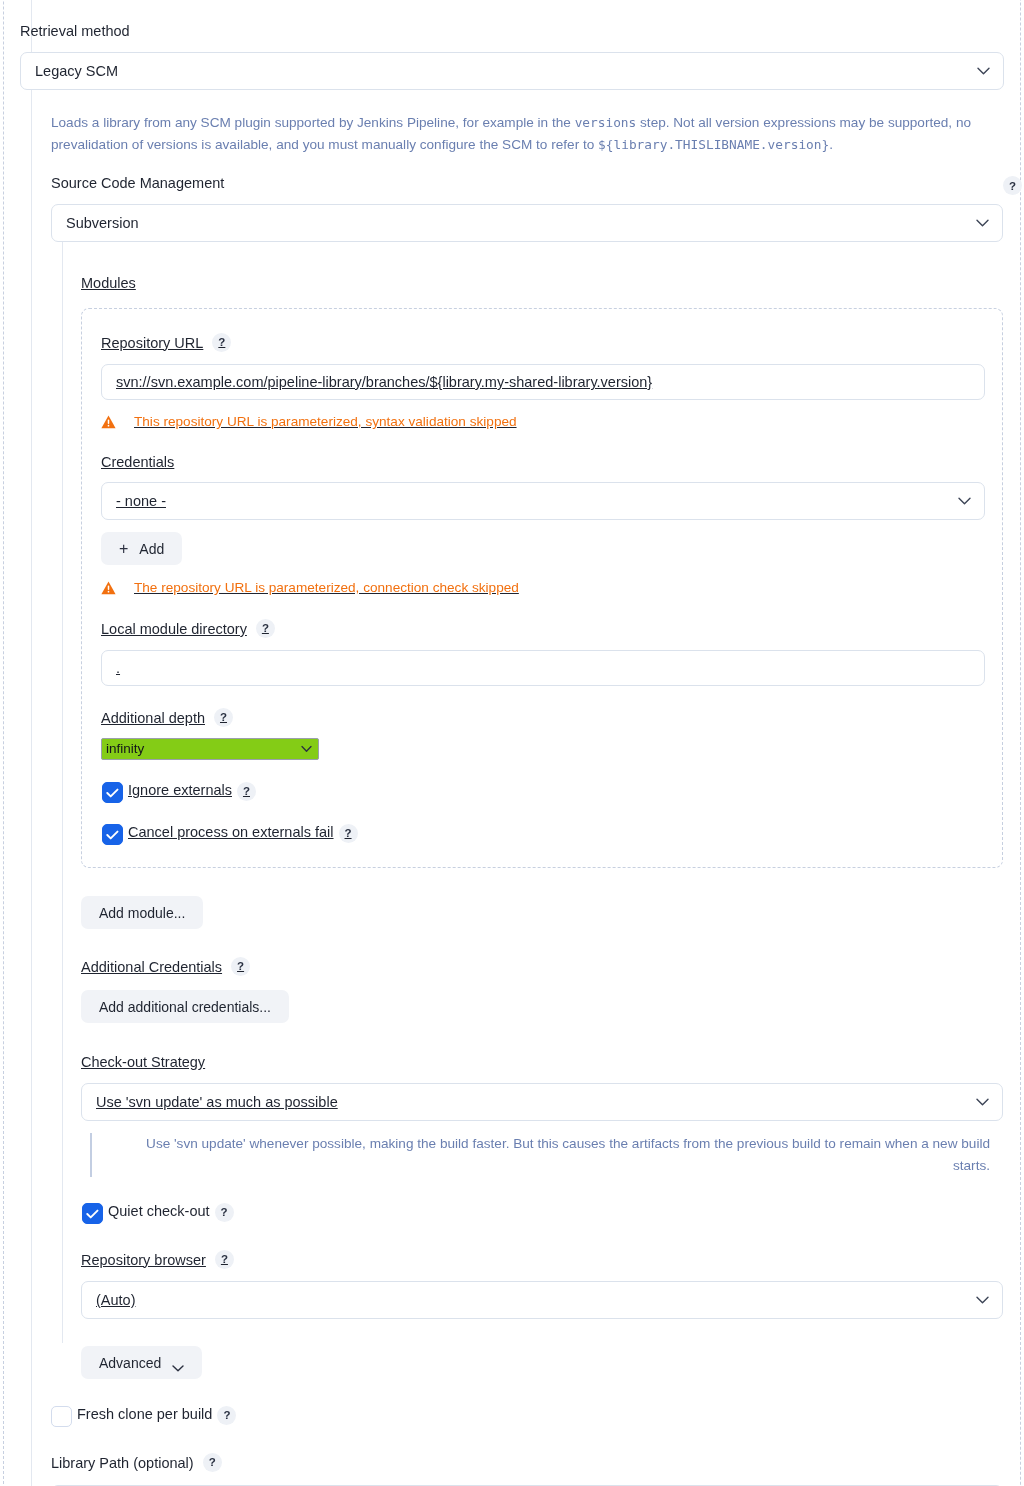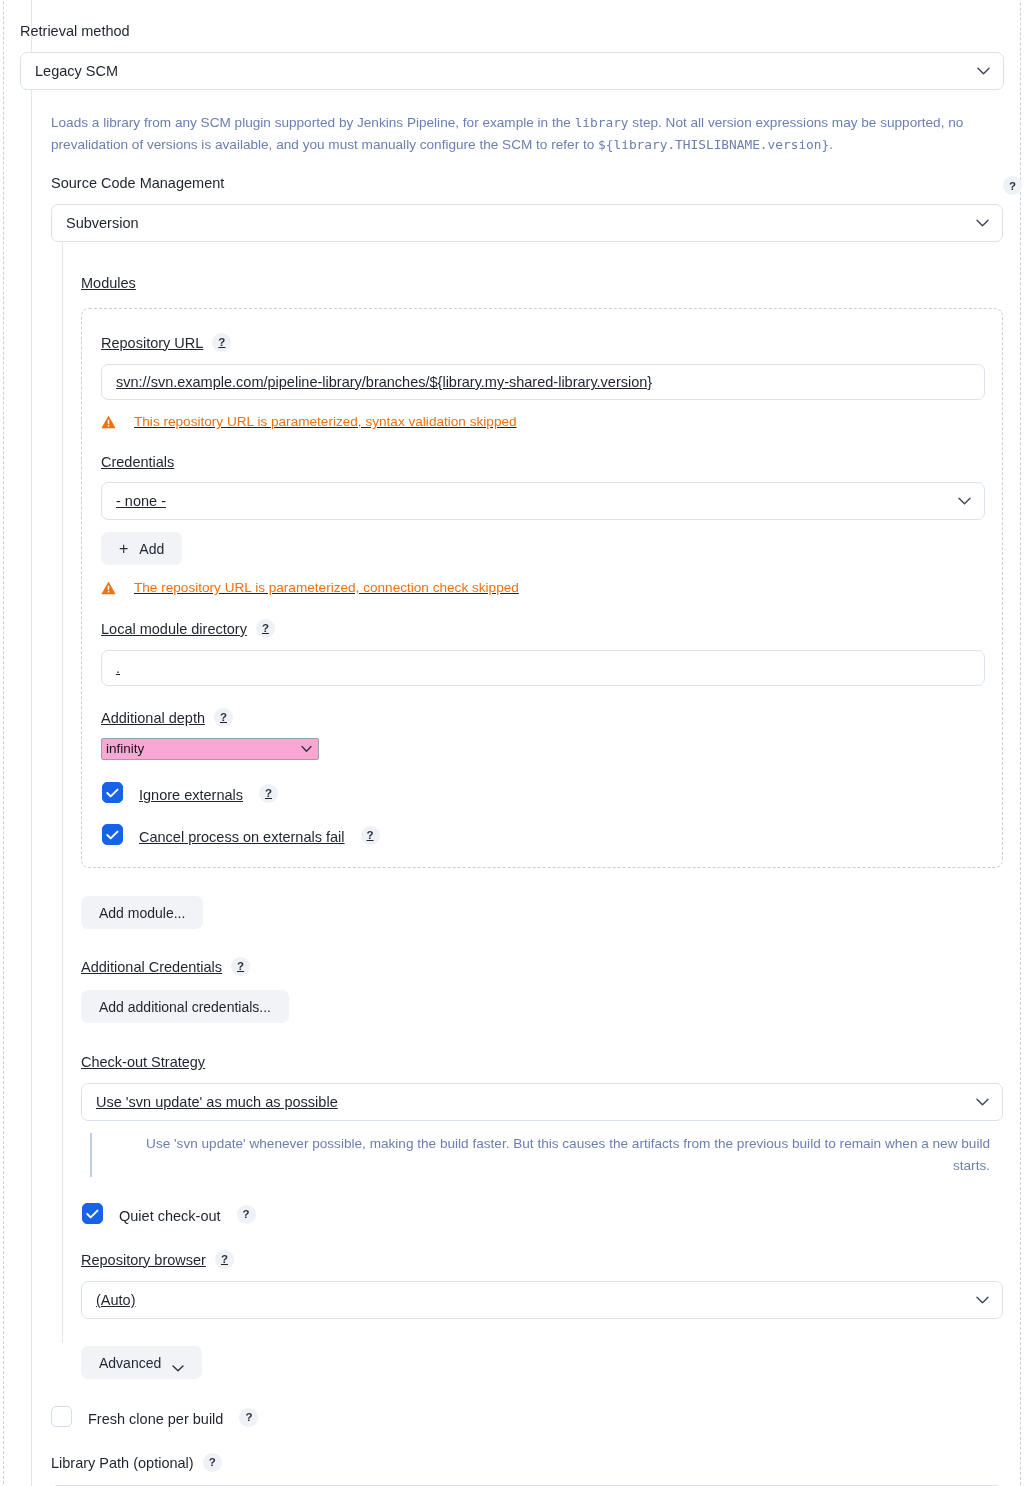--- a/index.html
+++ b/index.html
@@ -96,21 +96,21 @@
   .chev svg { display: block; }
 
   
   .native-select {
     -webkit-appearance: none;
     appearance: none;
     width: 218px;
     height: 22px;
     border: 1px solid #9aa0ab;
     border-radius: 2px;
-    background: #f9a8d4;
+    background: #84cc16;
     font-family: "Liberation Sans", sans-serif;
     font-size: 13.5px;
     color: #13151a;
     padding: 0 22px 0 4px;
     line-height: 20px;
   }
   .native-wrap { position: relative; display: inline-block; }
   .native-wrap .chev {
     right: 7px;
     width: 11px; height: 7px;
@@ -140,22 +140,22 @@
     font-weight: 400;
   }
   .btn .chev-inline {
     width: 12px; height: 7px;
     color: #2b3040;
   }
 
   
   .cbrow {
     display: flex;
-    align-items: flex-end;
-    gap: 16px;
+    align-items: flex-start;
+    gap: 5px;
   }
   .cbox {
     width: 21px; height: 21px;
     border-radius: 5px;
     flex: 0 0 auto;
     display: inline-flex;
     align-items: center;
     justify-content: center;
     cursor: pointer;
   }
@@ -252,21 +252,21 @@
       <span class="chev">
         <svg viewBox="0 0 13 8">
             <path d="M1 1.2 L6.5 6.8 L12 1.2" fill="none" stroke="currentColor" stroke-width="1.4" stroke-linecap="round" stroke-linejoin="round"></path>
           </svg>
       </span>
     </div>
   </div>
 
   <div class="pad-l2" style="margin-top:22px; width:945px;">
     <div class="desc">
-      <span>Loads a library from any SCM plugin supported by Jenkins Pipeline, for example in the </span><code>library</code><span> step. Not all version expressions may be supported, no prevalidation of versions is available, and you must manually configure the SCM to refer to </span><code>${library.THISLIBNAME.version}</code><span>.</span>
+      <span>Loads a library from any SCM plugin supported by Jenkins Pipeline, for example in the </span><code>versions</code><span> step. Not all version expressions may be supported, no prevalidation of versions is available, and you must manually configure the SCM to refer to </span><code>${library.THISLIBNAME.version}</code><span>.</span>
     </div>
   </div>
 
   <div class="pad-l2" style="margin-top:18px;">
     <div class="label">
       <span>Source Code Management</span>
     </div>
   </div>
 
   <div class="pad-l2" style="margin-top:12px; width:952px;">

